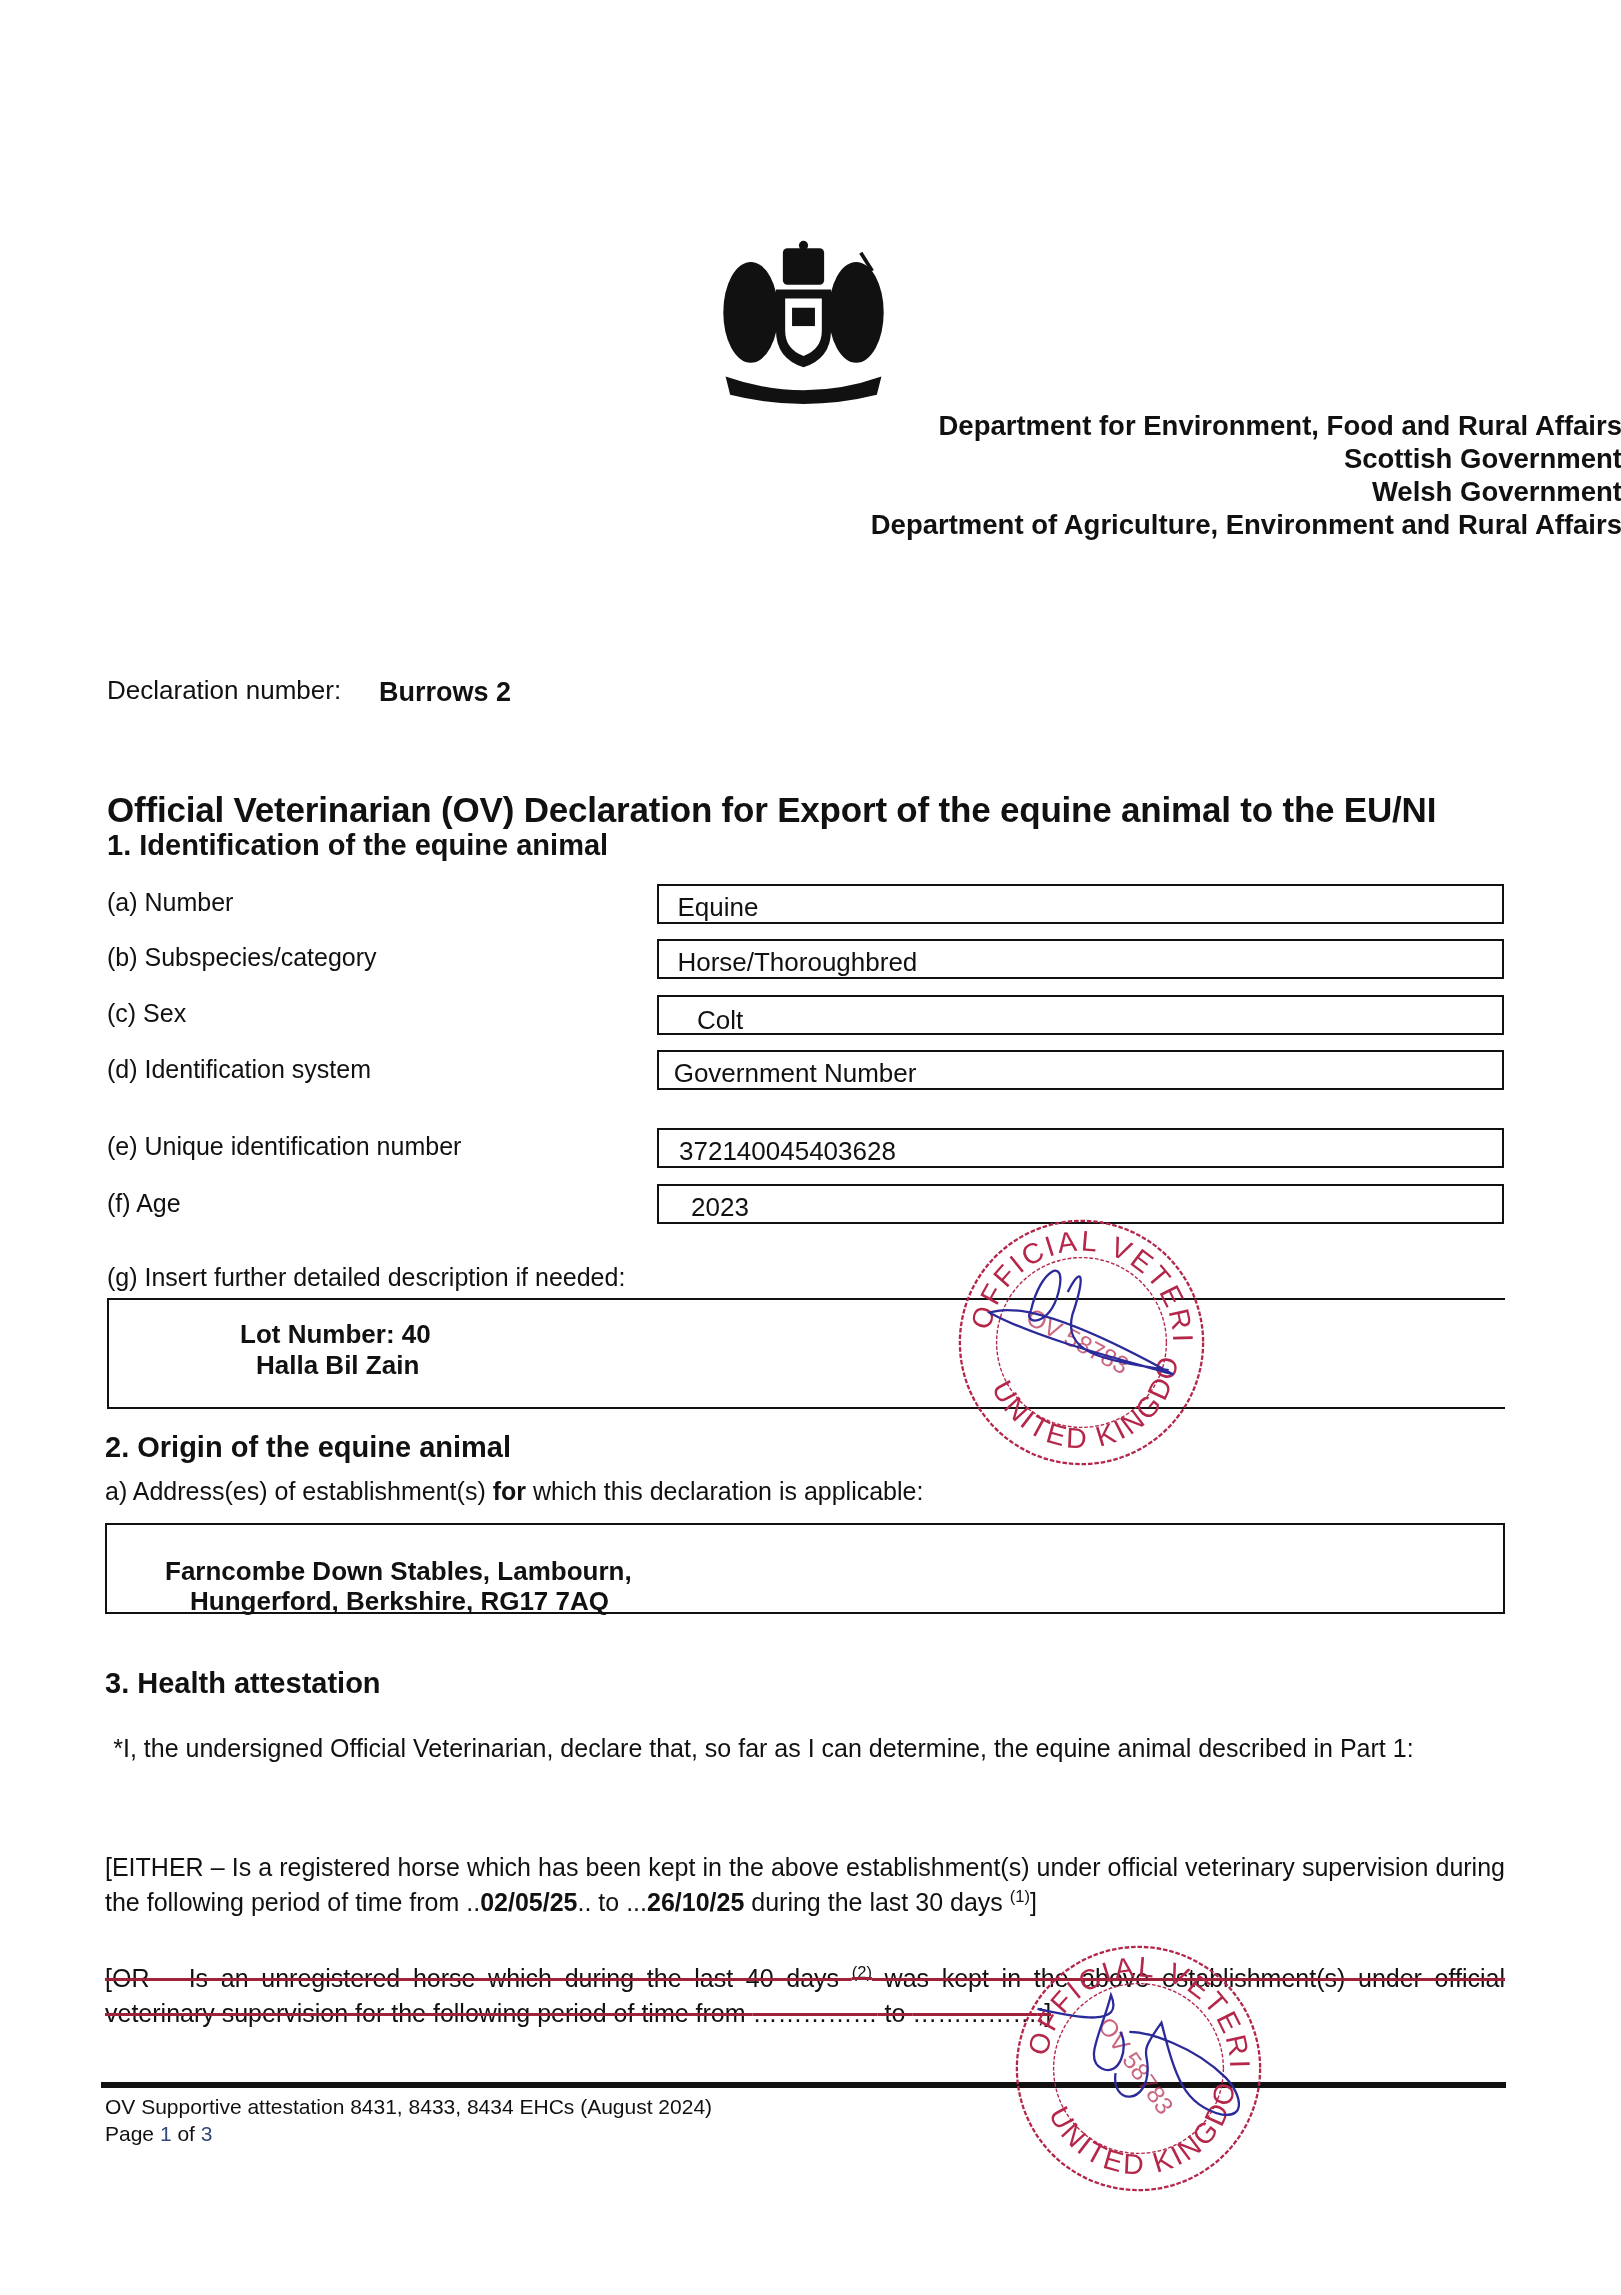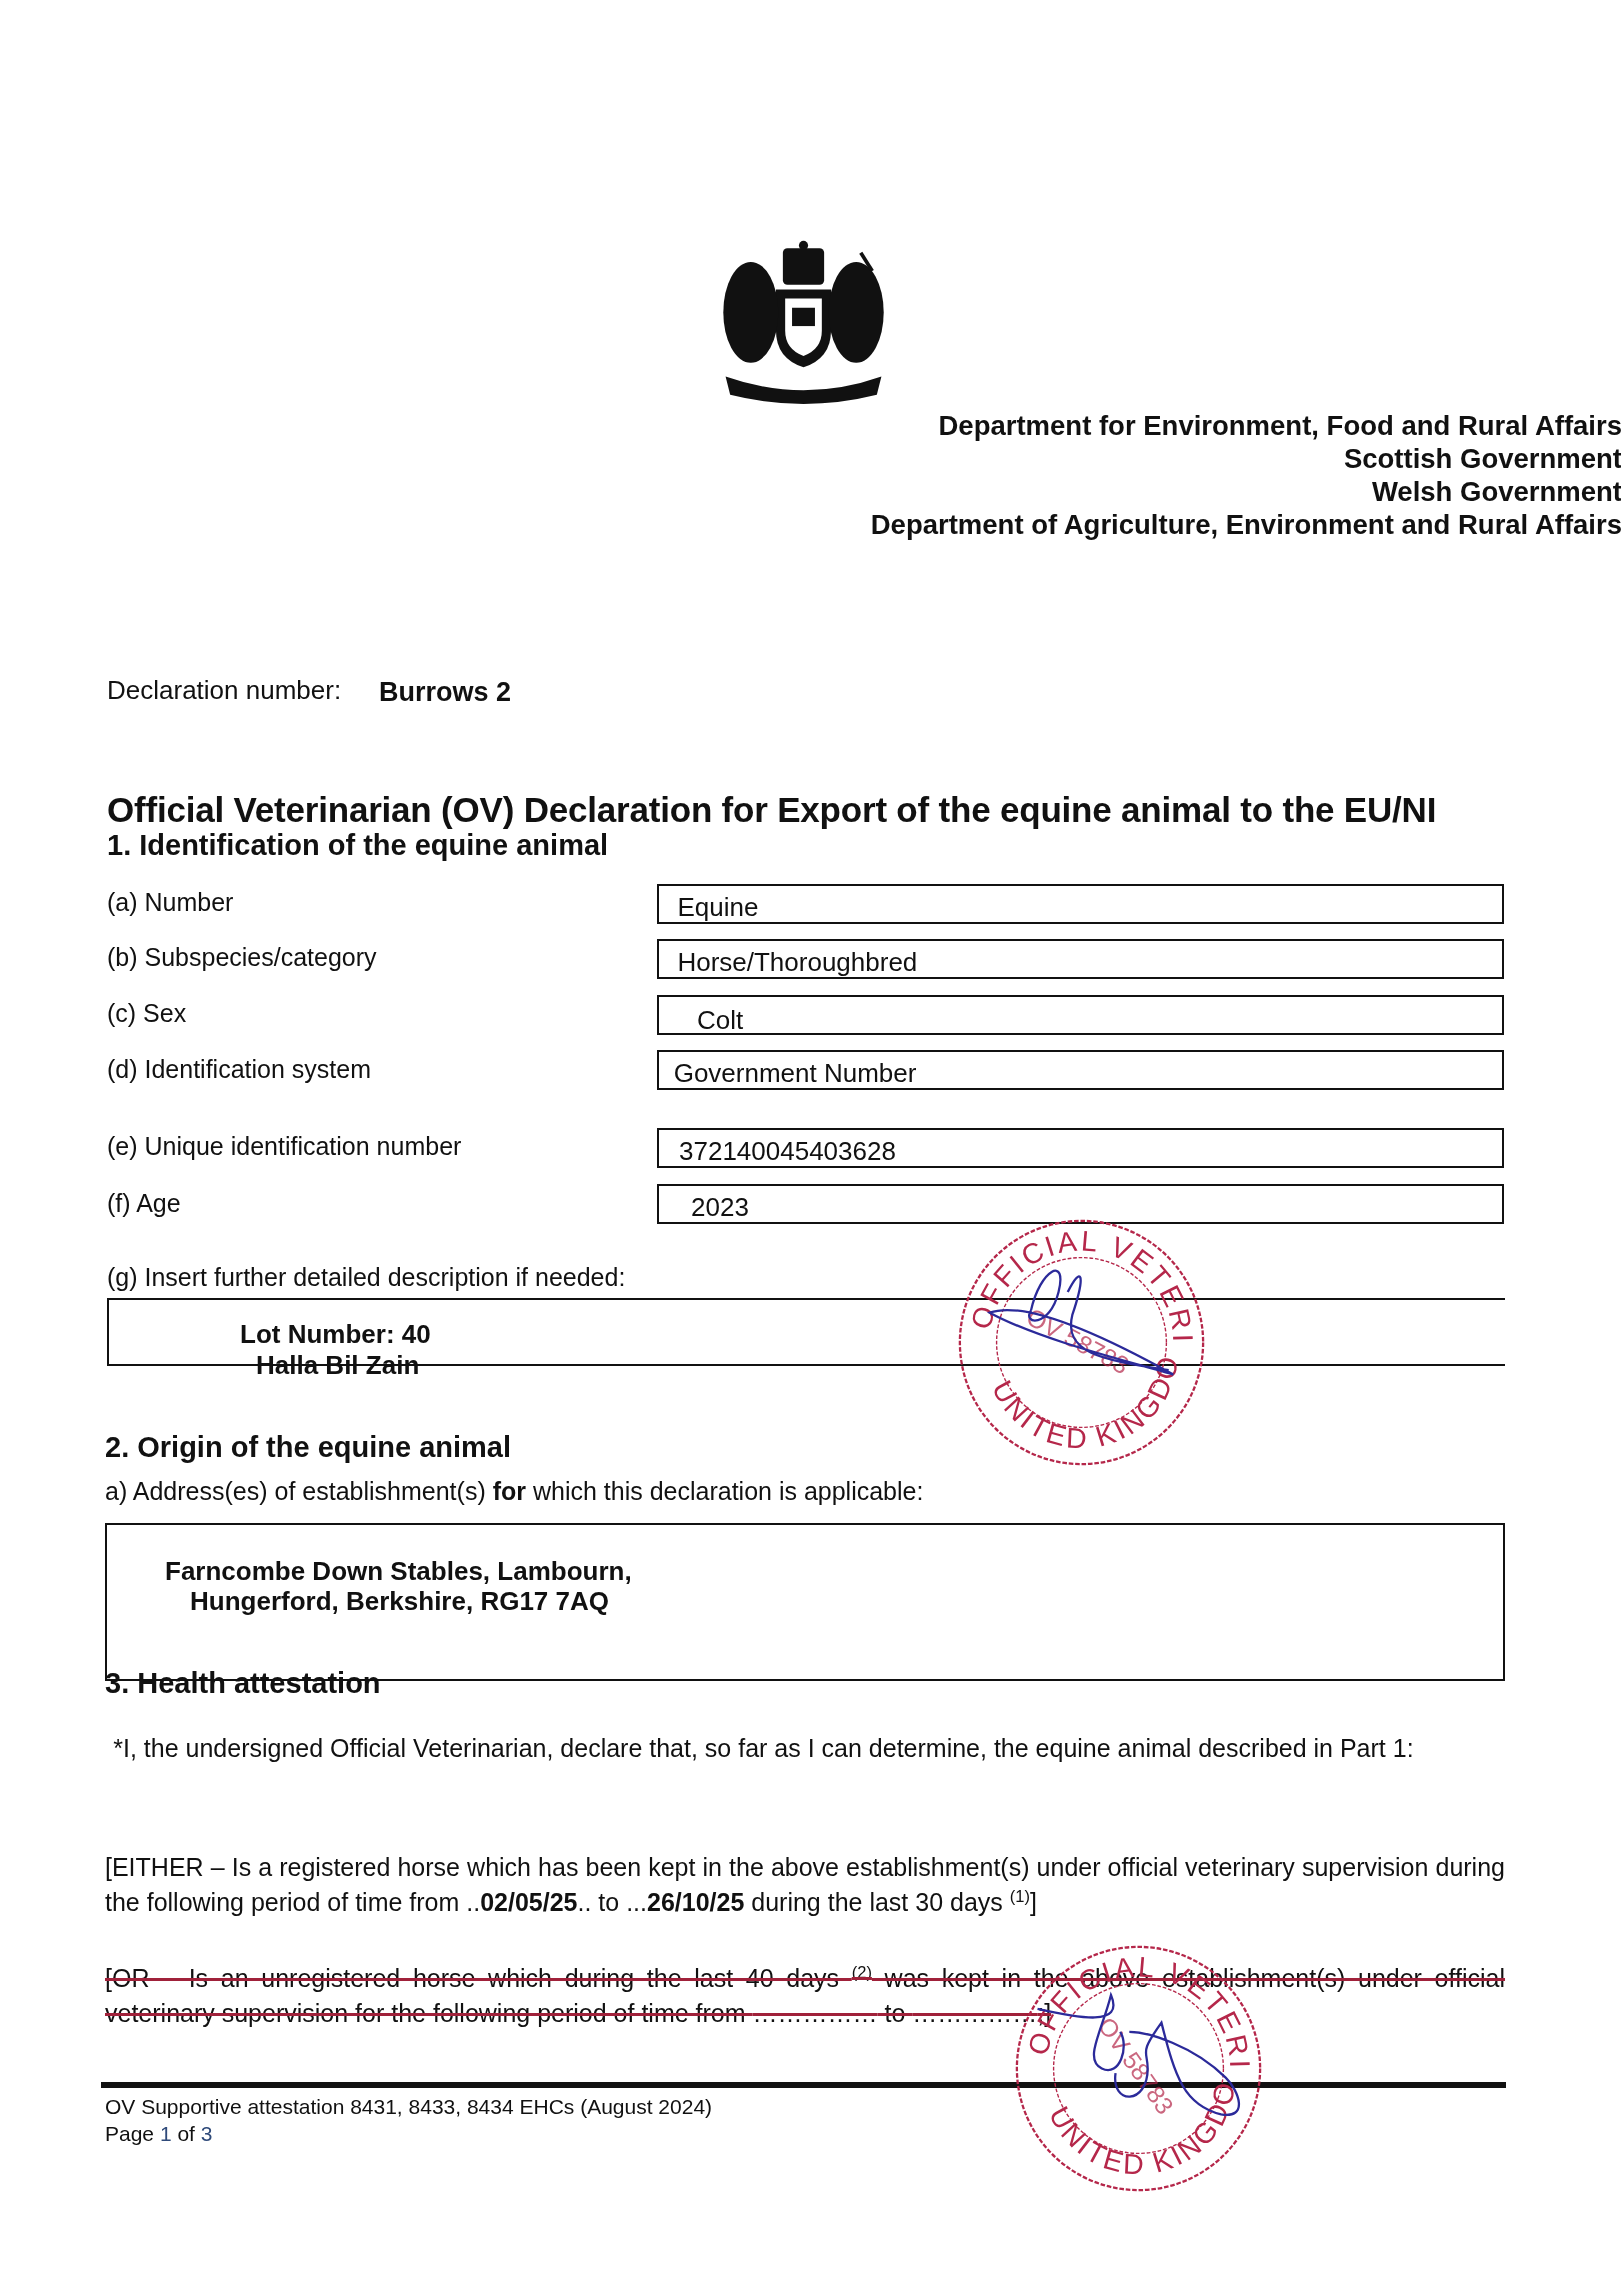--- a/index.html
+++ b/index.html
@@ -9,22 +9,22 @@
   .crest { left: 707px; top: 239px; width: 193px; height: 165px; }
   .dept { left: 0; width: 1622px; text-align: right; font-weight: bold; font-size: 27.5px; line-height: 33px; }
   .decl-label { left: 107px; top: 675px; font-size: 26px; }
   .decl-value { left: 379px; top: 677px; font-size: 27px; font-weight: bold; }
   .title { left: 107px; top: 762px; font-size: 35px; font-weight: bold; letter-spacing: -0.2px; margin-top: 28px; }
   .h2 { font-size: 29px; font-weight: bold; }
   .label { font-size: 25px; }
   .field { position: absolute; left: 657px; width: 847px; height: 40px; border: 2.8px solid #111;
            box-sizing: border-box; }
   .field-val { position: absolute; top: 5.5px; font-size: 26px; font-weight: normal; }
-  .gbox { left: 107px; top: 1298px; width: 1398px; height: 68px; border: 2.8px solid #111; border-right: none; box-sizing: border-box; }
-  .addr-box { left: 105px; top: 1523px; width: 1400px; height: 158px; border: 2.8px solid #111; box-sizing: border-box; }
+  .gbox { left: 107px; top: 1298px; width: 1398px; height: 111px; border: 2.8px solid #111; border-right: none; box-sizing: border-box; }
+  .addr-box { left: 105px; top: 1523px; width: 1400px; height: 91px; border: 2.8px solid #111; box-sizing: border-box; }
   .bold-line { font-size: 26px; font-weight: bold; line-height: 31px; }
   .para { left: 105px; width: 1400px; font-size: 25px; line-height: 35px; text-align: justify; }
   .strike { text-decoration: line-through; text-decoration-color: #a0213a; text-decoration-thickness: 2.8px; }
   .sup { font-size: 16.5px; vertical-align: super; line-height: 0; }
   .footer-rule { left: 101px; top: 2082px; width: 1405px; height: 6.4px; background: #111; }
   .footer { left: 105px; font-size: 21px; line-height: 27.5px; }
   .pgnum { color: #2f4a7a; }
   .stamp { position: absolute; }
 </style>
 </head>

